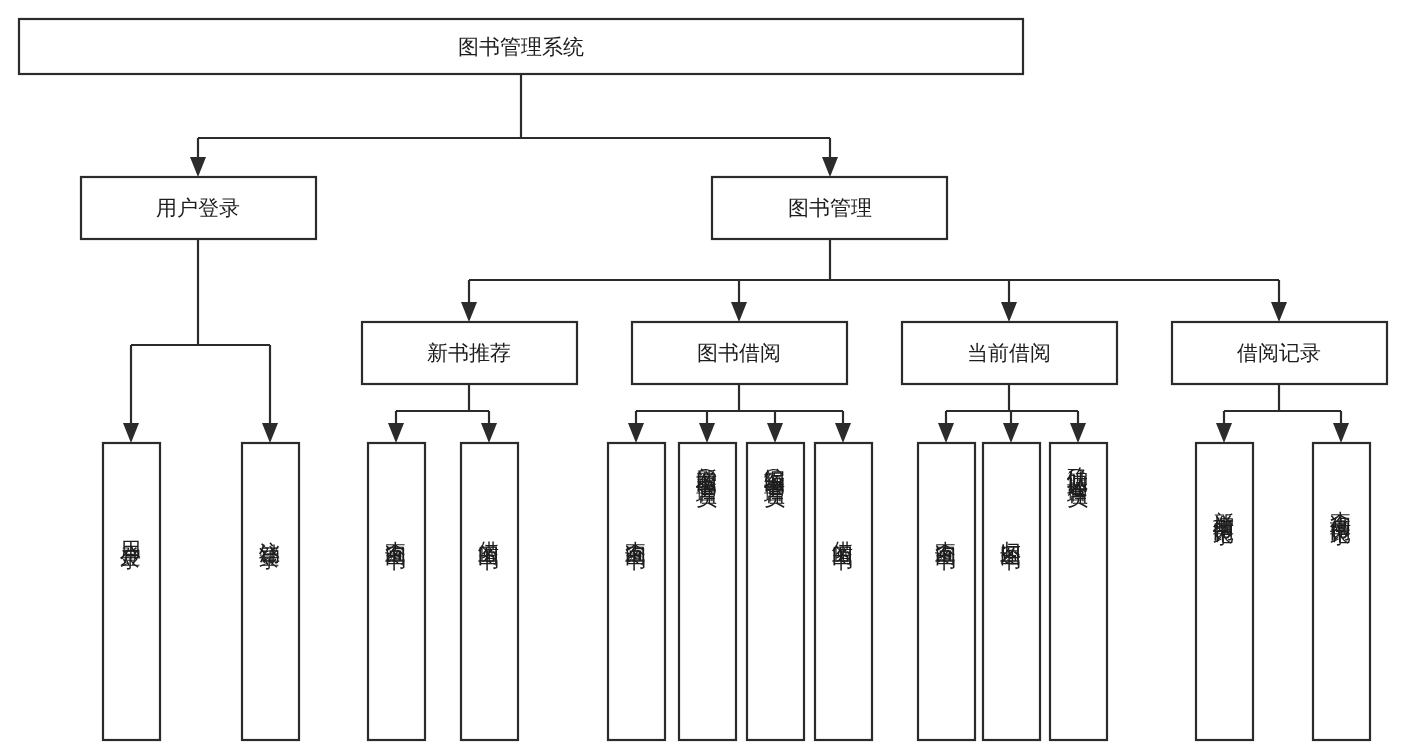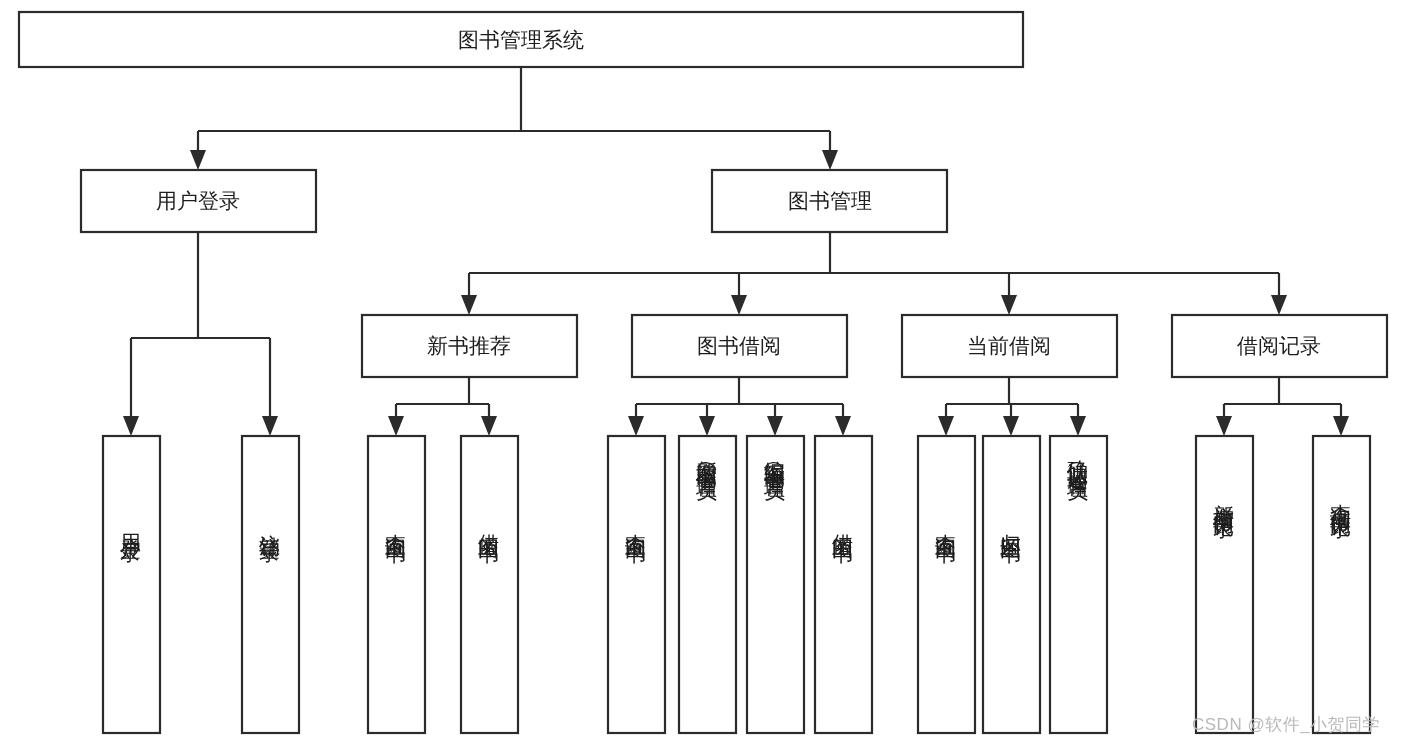--- a/index.html
+++ b/index.html
@@ -10,21 +10,21 @@
   body {
     width: 1405px;
     height: 747px;
     font-family: "Liberation Sans", "DejaVu Sans", sans-serif;
     overflow: hidden;
     position: relative;
   }
   #diagram-root {
     position: absolute;
     left: 0;
-    top: 0;
+    top: 7px;
     width: 1405px;
     height: 576px;
   }
   svg#diagram-svg {
     position: absolute;
     left: 0;
     top: 0;
     width: 1405px;
     height: 747px;
     display: block;
@@ -229,15 +229,14 @@
     <div class="leaf-label" style="left:843px; top:517px;">借阅图书</div>
 
     <div class="leaf-label" style="left:946px; top:517px;">查询图书</div>
     <div class="leaf-label" style="left:1011px; top:517px;">归还图书</div>
     <div class="leaf-label" style="left:1078px; top:443px;">确认归还（管理员）</div>
 
     <div class="leaf-label" style="left:1224px; top:487px;">新增借阅记录</div>
     <div class="leaf-label" style="left:1341px; top:487px;">查询借阅记录</div>
   </div>
 
-  <div class="watermark">CSDN @软件_小贺同学</div>
 
 </div>
 
 </body></html>

